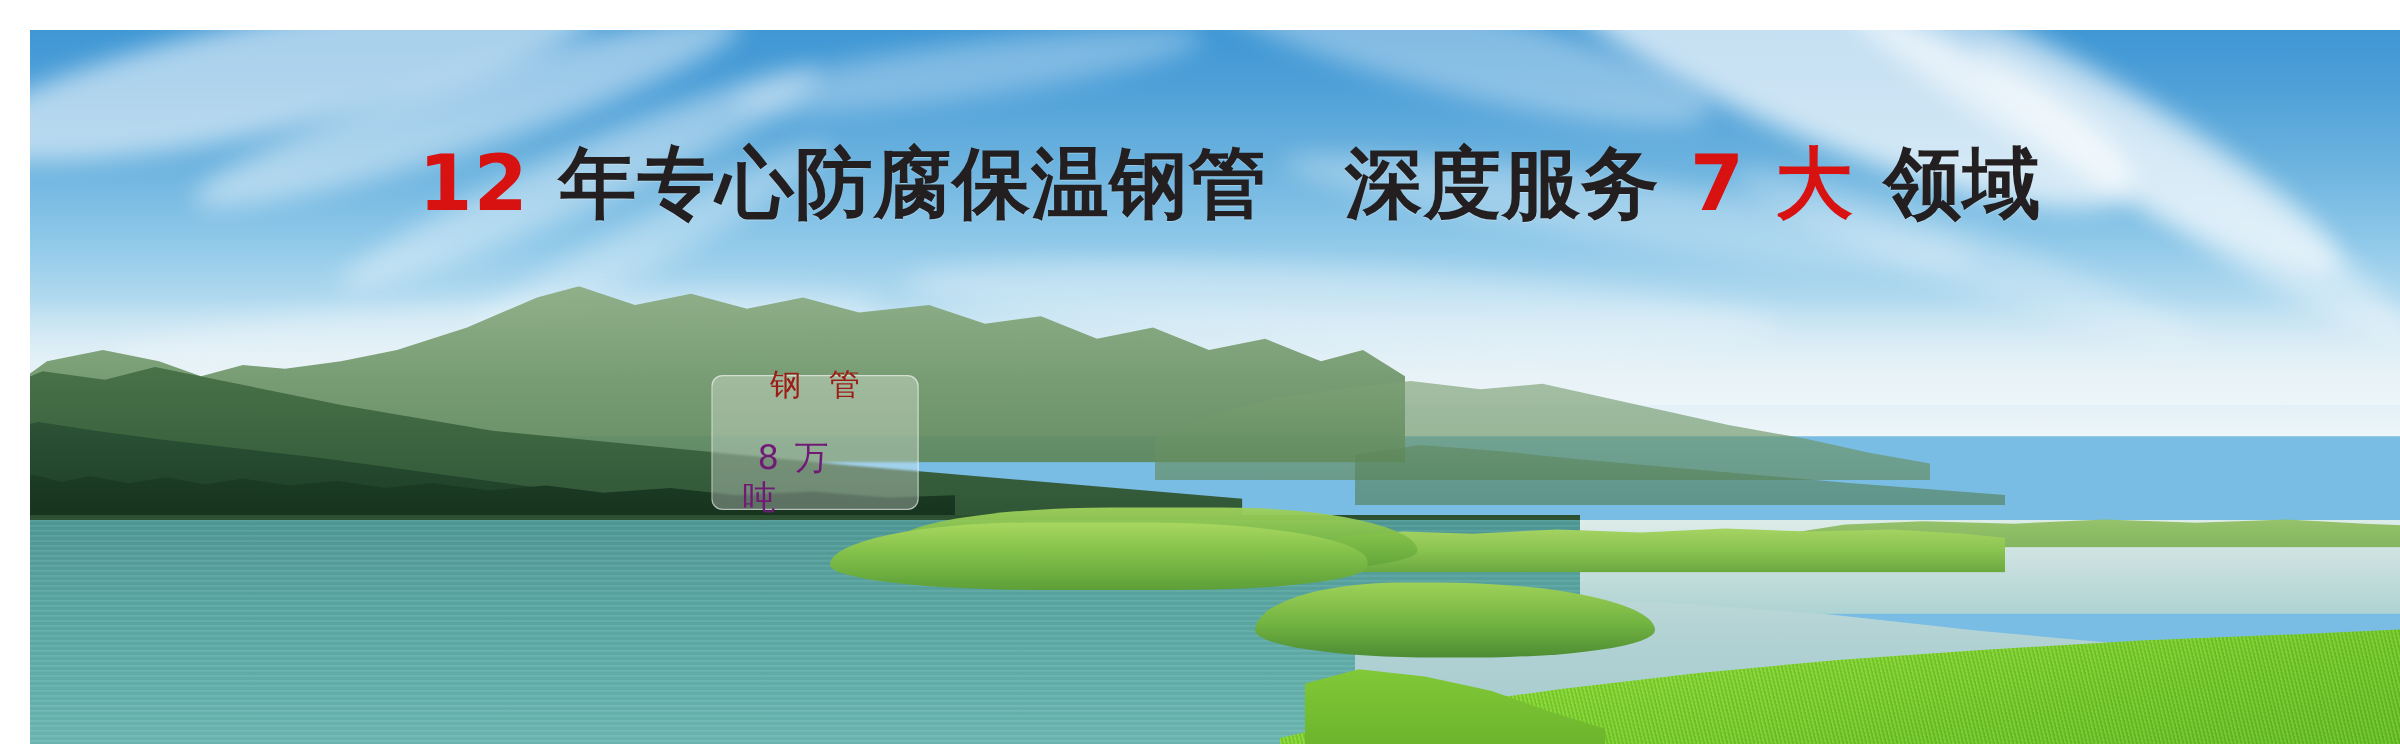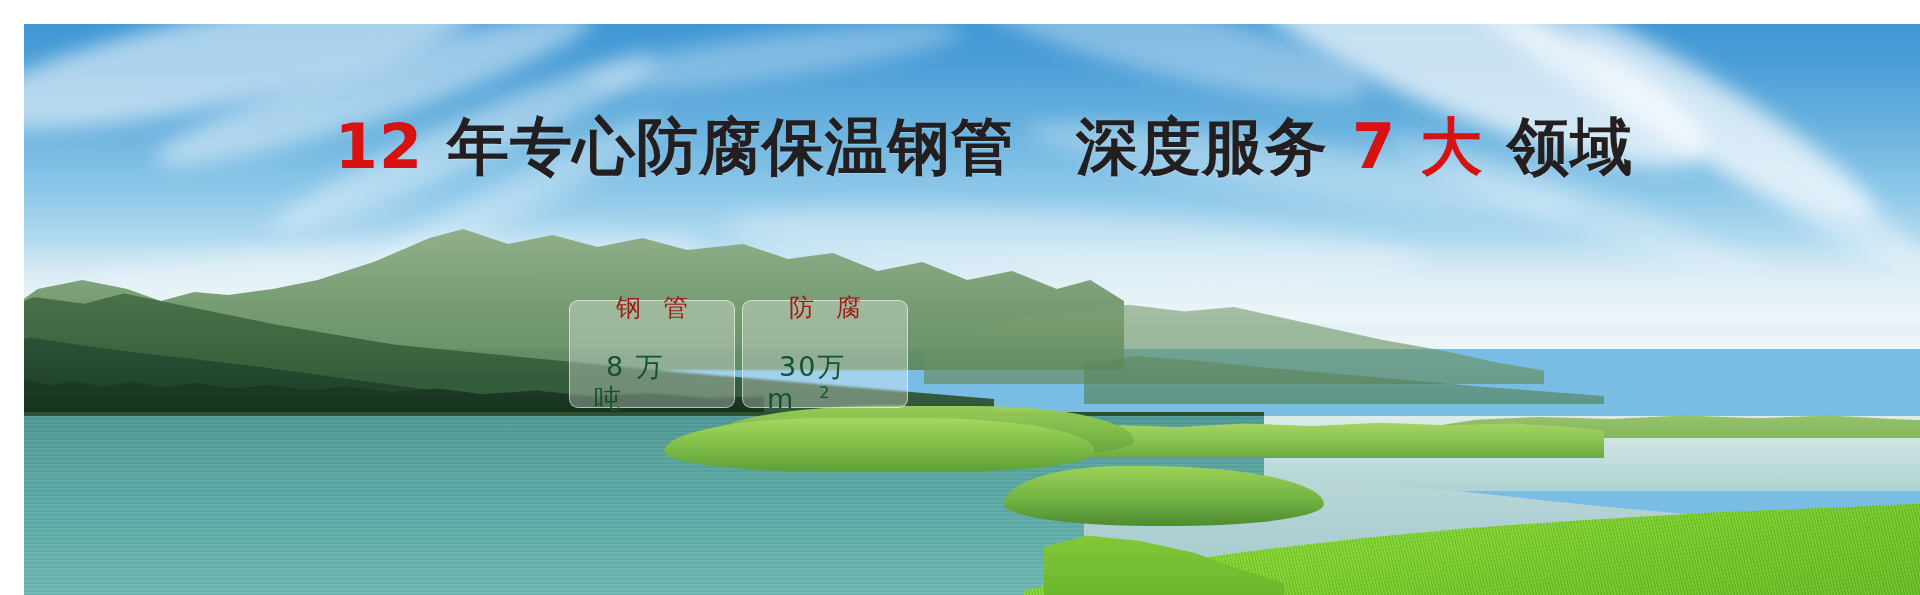--- a/index.html
+++ b/index.html
@@ -216,21 +216,21 @@
     font-family:"DejaVu Sans","Liberation Sans",sans-serif;
     font-size:25px;
     color:#9c1d16;
     letter-spacing:7px;
     text-indent:7px;
     line-height:1.2;
   }
   .card-value {
     font-family:"DejaVu Sans","Liberation Sans",sans-serif;
     font-size:27px;
-    color:#14532d;
+    color:#701a75;
     letter-spacing:2px;
     line-height:1.2;
   }
   .card-value sup { font-size:16px; vertical-align:super; letter-spacing:0; }
 </style>
 </head>
 <body>
 
 <div id="banner">
 
@@ -278,21 +278,17 @@
   </div>
 
 
   <div class="cards">
 
     <div class="card">
       <div class="card-label">钢 管</div>
       <div class="card-value"><span>8 万 吨</span></div>
     </div>
 
-    <div class="card">
-      <div class="card-label">防 腐</div>
-      <div class="card-value"><span>30万m</span><sup>2</sup></div>
-    </div>
 
 
   </div>
 
 </div>
 
 </body></html>

